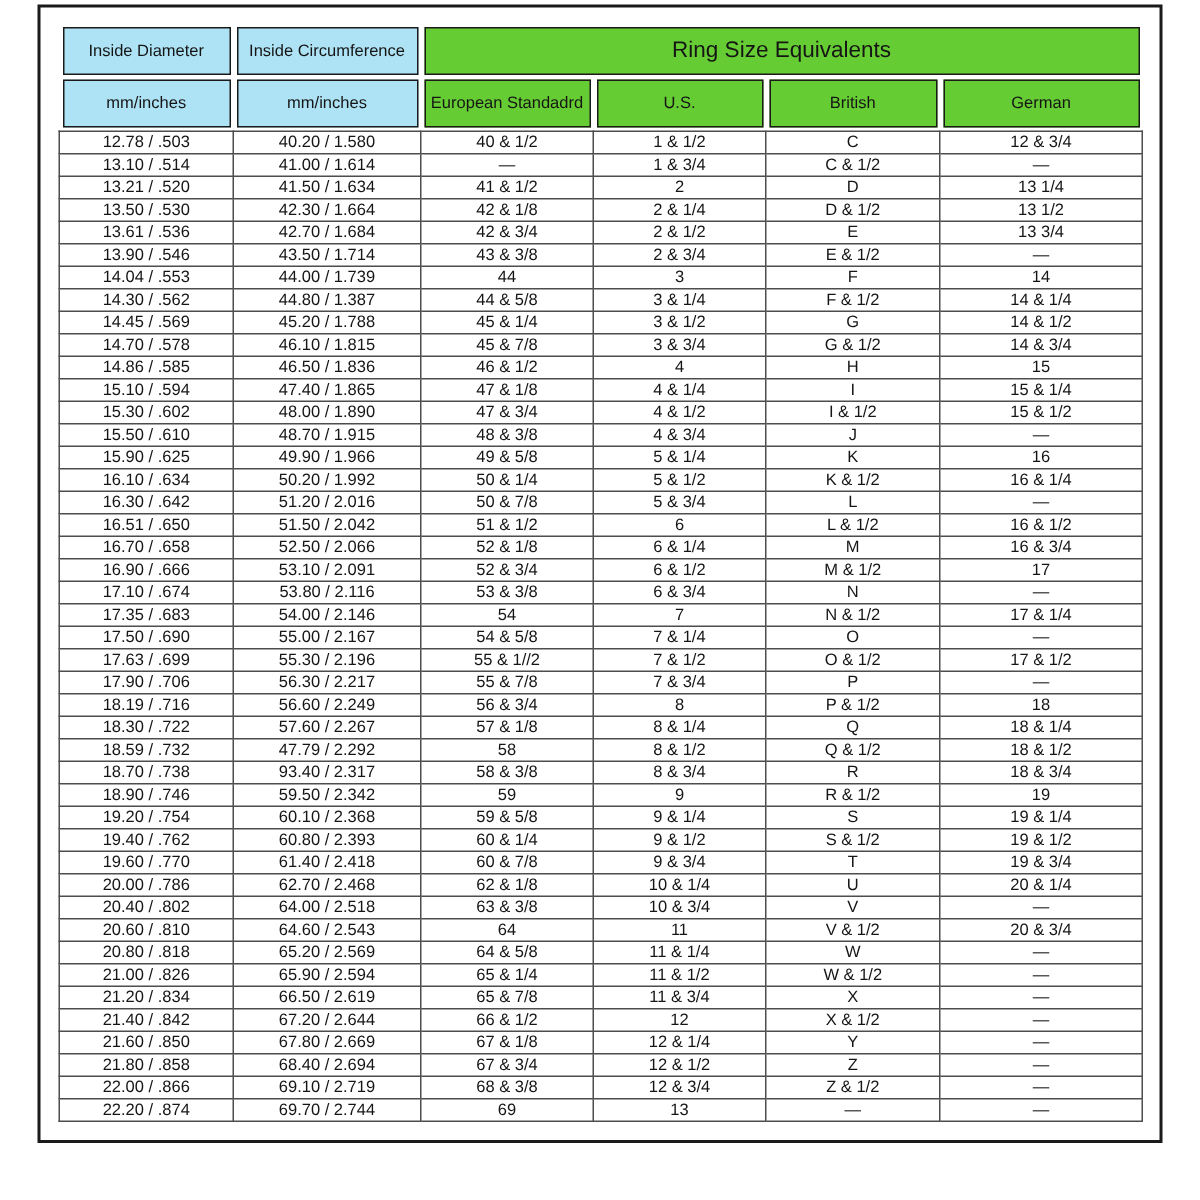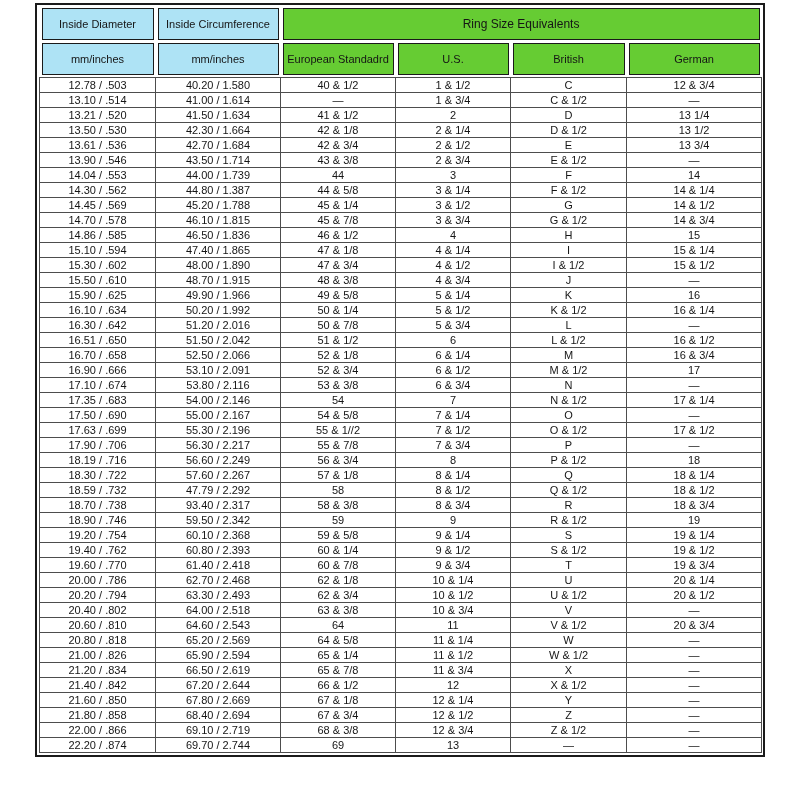--- a/index.html
+++ b/index.html
@@ -9,21 +9,21 @@
     width: 800px;
     height: 800px;
     font-family: "Liberation Sans", sans-serif;
     color: #151515;
     -webkit-font-smoothing: antialiased;
   }
   .frame {
     width: 722px;
     margin: 3px auto 0 auto;
     border: 2px solid #1a1a1a;
-    padding: 2px;
+    padding: 12px;
     background: #ffffff;
     box-sizing: content-box;
   }
   table.size-table {
     border-collapse: collapse;
     table-layout: fixed;
     width: 722px;
   }
   th { padding: 0; font-weight: normal; vertical-align: middle; }
   .box {
@@ -33,21 +33,21 @@
     display: flex;
     align-items: center;
     justify-content: center;
     text-align: center;
     font-size: 11px;
     line-height: 12px;
     padding: 0 2px;
   }
   .blue  { background: var(--blue, #aee3f5); }
   .green { background: var(--green, #66cc33); }
-  .group-box { font-size: 12px; }
+  .group-box { font-size: 15px; }
   td {
     border: 1px solid var(--grid, #4d4d4d);
     height: 14px;
     font-size: 11px;
     line-height: 13px;
     text-align: center;
     padding: 0;
     white-space: nowrap;
     overflow: hidden;
   }
@@ -365,28 +365,20 @@
         </tr>
         <tr>
           <td>20.00 / .786</td>
           <td>62.70 / 2.468</td>
           <td>62 &amp; 1/8</td>
           <td>10 &amp; 1/4</td>
           <td>U</td>
           <td>20 &amp; 1/4</td>
         </tr>
         <tr>
-          <td>20.20 / .794</td>
-          <td>63.30 / 2.493</td>
-          <td>62 &amp; 3/4</td>
-          <td>10 &amp; 1/2</td>
-          <td>U &amp; 1/2</td>
-          <td>20 &amp; 1/2</td>
-        </tr>
-        <tr>
           <td>20.40 / .802</td>
           <td>64.00 / 2.518</td>
           <td>63 &amp; 3/8</td>
           <td>10 &amp; 3/4</td>
           <td>V</td>
           <td>—</td>
         </tr>
         <tr>
           <td>20.60 / .810</td>
           <td>64.60 / 2.543</td>

